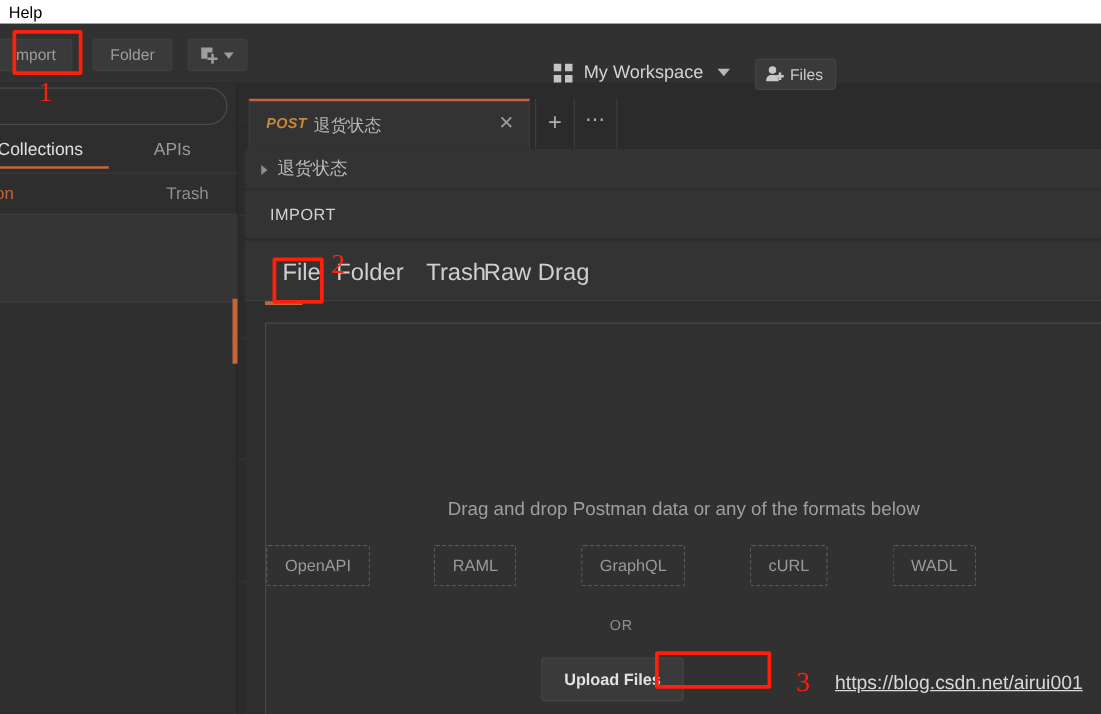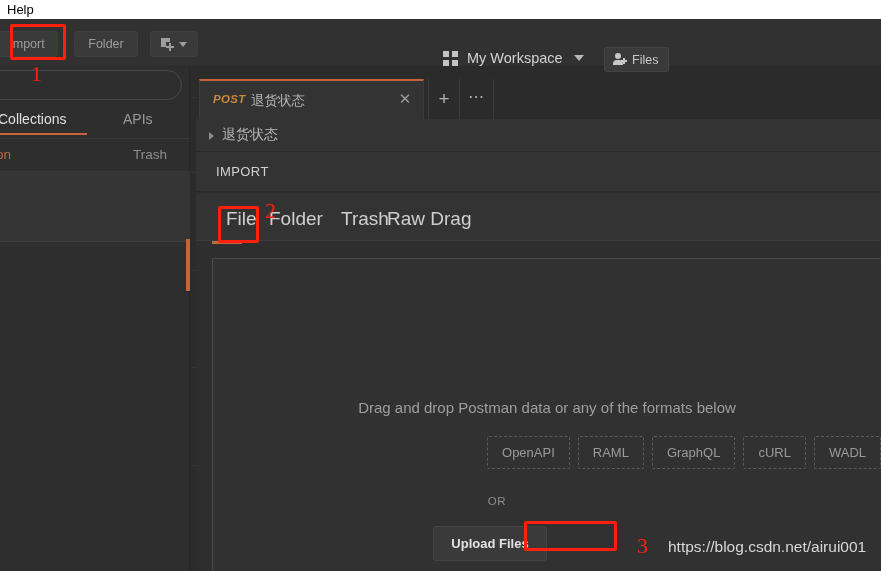--- a/index.html
+++ b/index.html
@@ -216,21 +216,21 @@
     position: absolute; left: 16px; top: 106px; width: 669px; height: 313px;
     border: 1px solid #4a4a4a; border-right: none; border-bottom: none;
     background: #313131;
   }
   .dz-title {
     position: absolute; left: 0; right: 0; top: 140px; text-align: center;
     font-size: 15px; color: #9e9e9e;
   }
   .dz-chips {
     position: absolute; left: 0; right: 0; top: 177px;
-    display: flex; justify-content: flex-end; gap: 8px; 
+    display: flex; justify-content: space-between; gap: 8px; padding-right: 100px;
   }
   .chip {
     border: 1px dashed #5b5b5b; color: #9a9a9a; font-size: 13px;
     padding: 8px 14px; border-radius: 2px;
   }
   .dz-or {
     position: absolute; left: 0; right: 0; top: 236px; text-align: center;
     font-size: 11.5px; color: #8e8e8e; letter-spacing: .6px; padding-right: 100px;
   }
   .dz-upload-wrap {
@@ -239,21 +239,21 @@
   }
   #btn-upload {
     background: #3a3a3a; border: 1px solid #454545; border-radius: 3px;
     color: #e2e2e2; font-size: 13px; font-weight: bold;
     padding: 9px 17px;
   }
 
   
   .watermark {
     position: absolute; left: 668px; top: 538px;
-    font-size: 15.5px; color: #d8d8d8; white-space: nowrap;
+    font-size: 15.5px; color: #d8d8d8; white-space: nowrap; text-decoration: underline;
   }
 
   
   .anno-box {
     position: absolute; border: 3px solid #ff1f0d; border-radius: 2px;
     pointer-events: none;
   }
   #anno-box-1 { left: 10px; top: 24px; width: 56px; height: 36px; }
   #anno-box-2 { left: 218px; top: 206px; width: 41px; height: 37px; }
   #anno-box-3 { left: 524px; top: 521px; width: 93px; height: 30px; }

